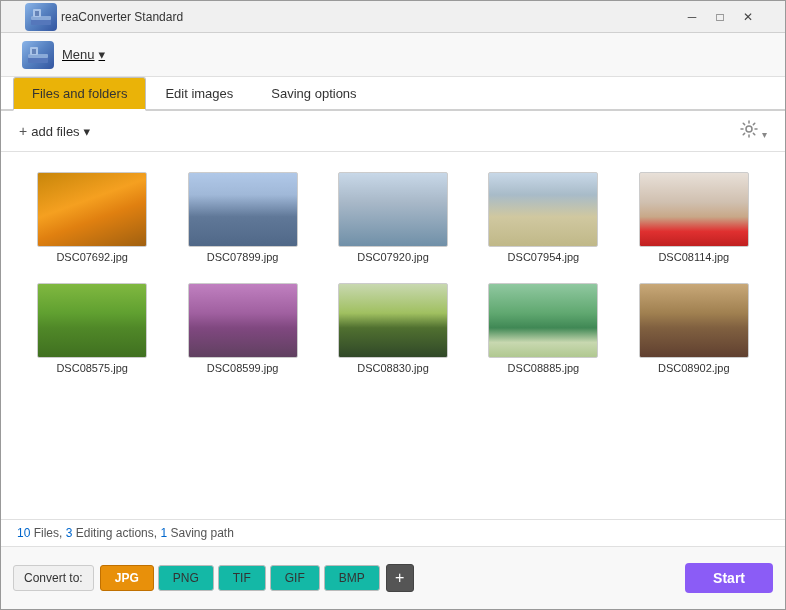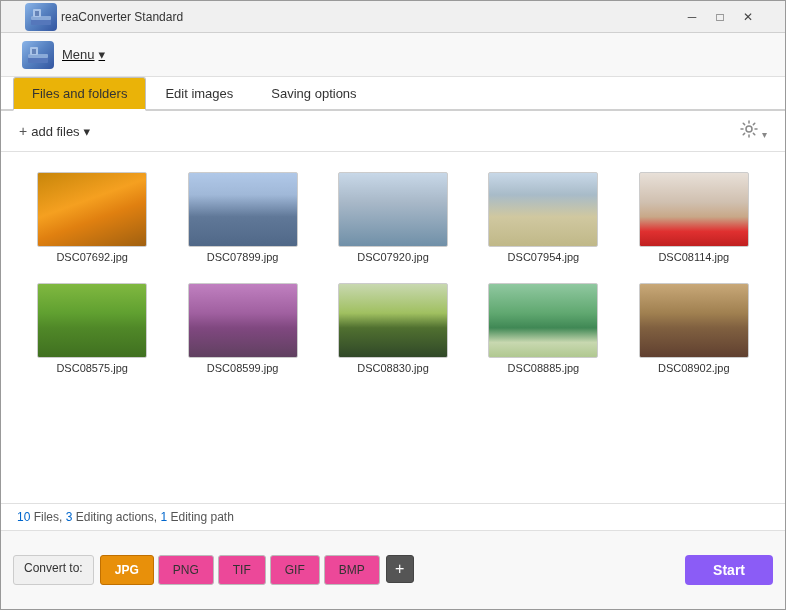--- a/index.html
+++ b/index.html
@@ -178,42 +178,43 @@
       font-size: 12px;
       color: #555;
       border-top: 1px solid #e0e0e0;
       flex-shrink: 0;
     }
     .status-bar span.count { color: #0066cc; font-weight: 500; }
 
     
     .bottom-bar {
       display: flex;
-      padding: 24px 12px;
+      align-items: center;
+      padding: 16px 12px;
       border-top: 1px solid #e0e0e0;
       background: #f8f8f8;
       gap: 6px;
       flex-shrink: 0;
     }
     .convert-label {
       font-size: 12px;
       color: #333;
       background: #f0f0f0;
       border: 1px solid #ccc;
       border-radius: 3px;
       padding: 5px 10px;
       white-space: nowrap;
     }
     .format-btn {
       padding: 5px 14px;
       border: 1px solid #bbb;
       border-radius: 3px;
       cursor: pointer;
       font-size: 12px;
-      background: #ec4899;
+      background: #14b8a6;
       color: #333;
     }
     .format-btn.active {
       background: #e8900a;
       border-color: #c07000;
       color: #fff;
       font-weight: bold;
     }
     .add-format-btn {
       width: 28px;
@@ -345,21 +346,21 @@
       <div class="file-thumb thumb-9"></div>
       <div class="file-name">DSC08885.jpg</div>
     </div>
     <div class="file-item">
       <div class="file-thumb thumb-10"></div>
       <div class="file-name">DSC08902.jpg</div>
     </div>
   </div>
 
 <div class="status-bar">
-  <span class="count">10</span><span> Files, </span><span class="count">3</span><span> Editing actions, </span><span class="count">1</span><span> Editing path</span>
+  <span class="count">10</span><span> Files, </span><span class="count">3</span><span> Editing actions, </span><span class="count">1</span><span> Saving path</span>
 </div>
 
 <div class="bottom-bar">
   <span class="convert-label">Convert to:</span>
   <div id="format-buttons" style="display:flex;gap:4px;">
       <button class="format-btn active">JPG</button>
       <button class="format-btn">PNG</button>
       <button class="format-btn">TIF</button>
       <button class="format-btn">GIF</button>
       <button class="format-btn">BMP</button>

